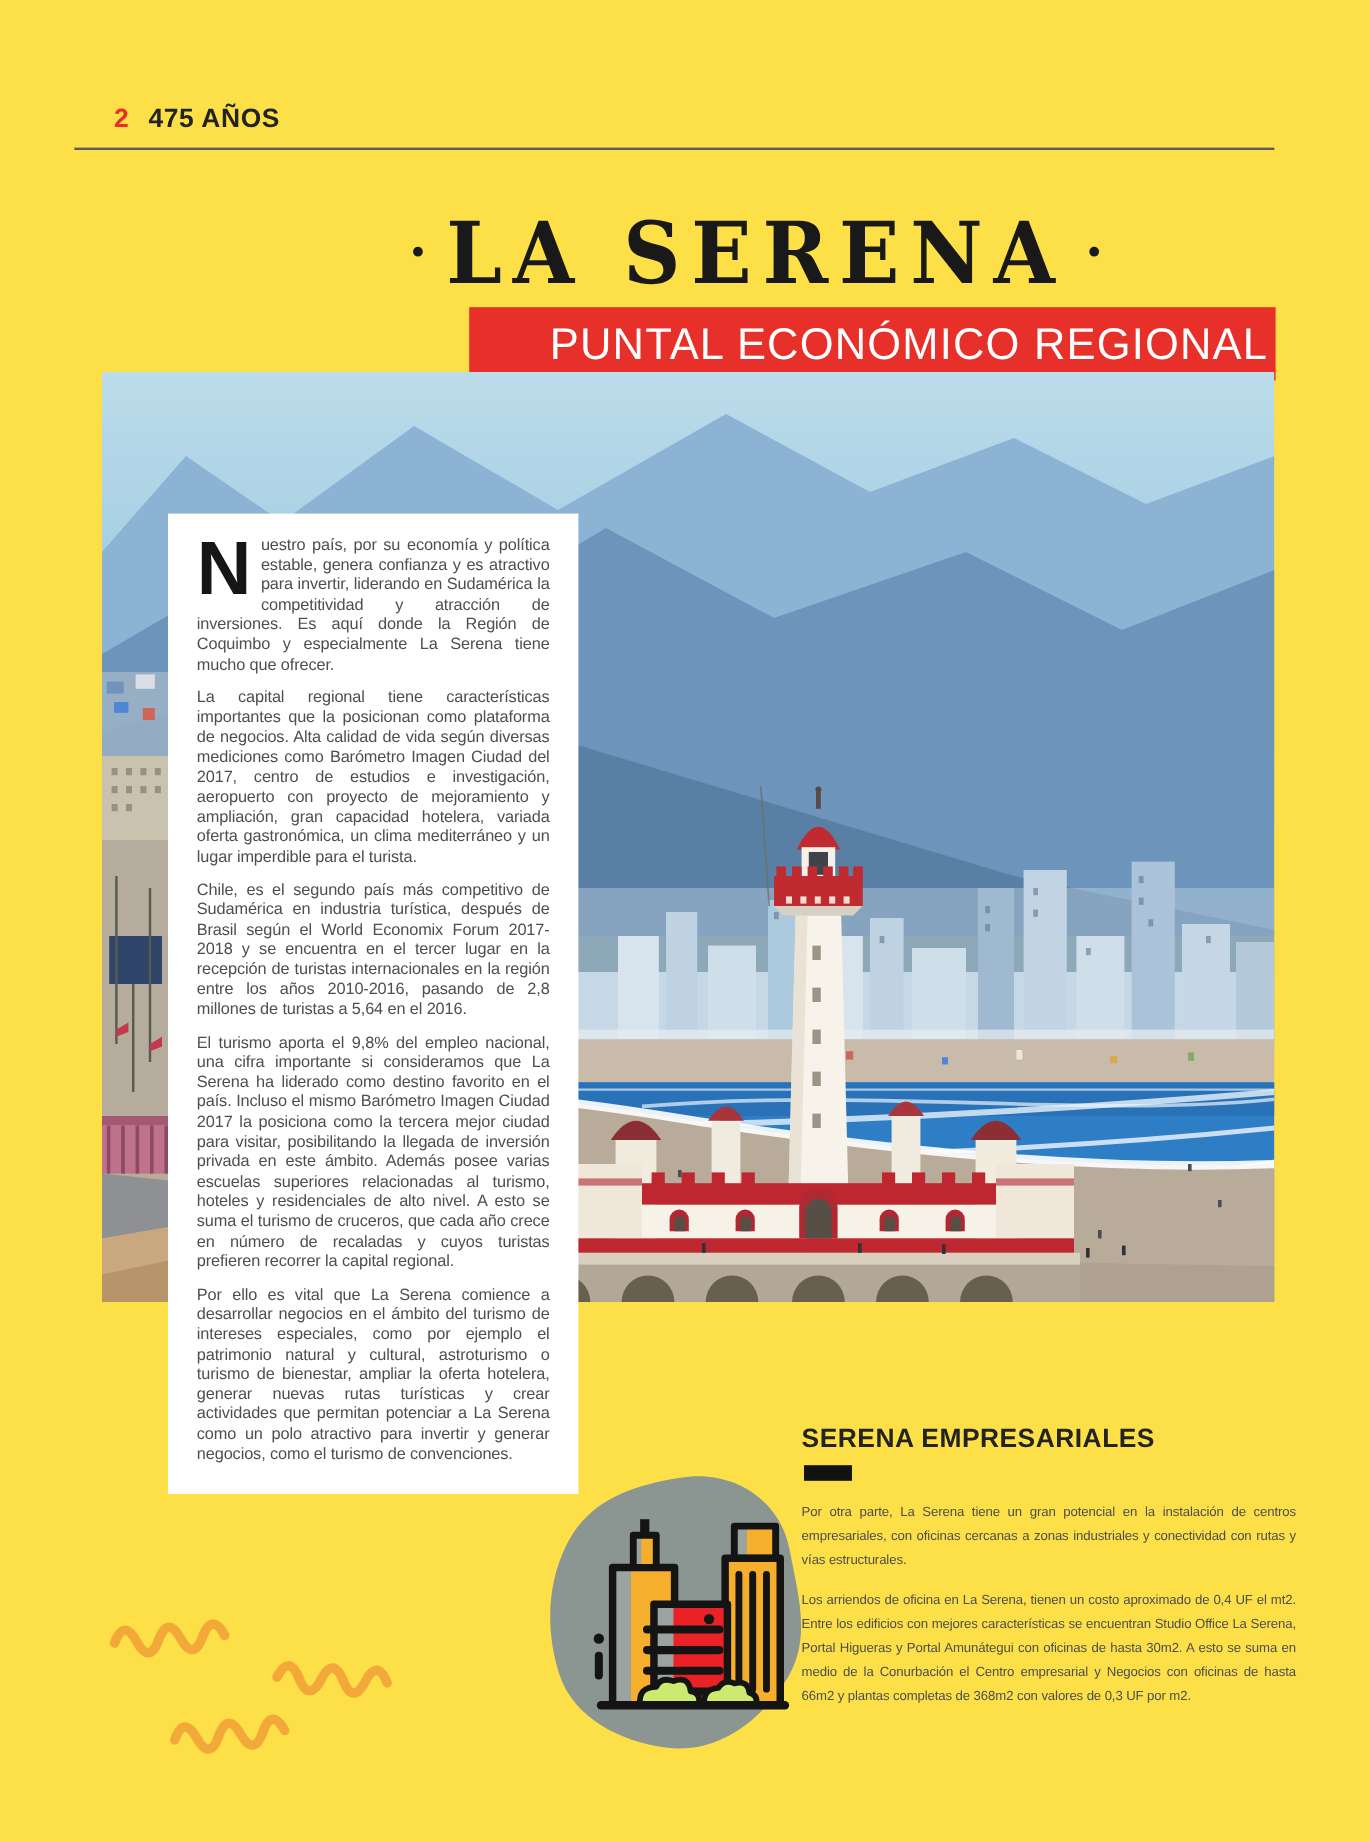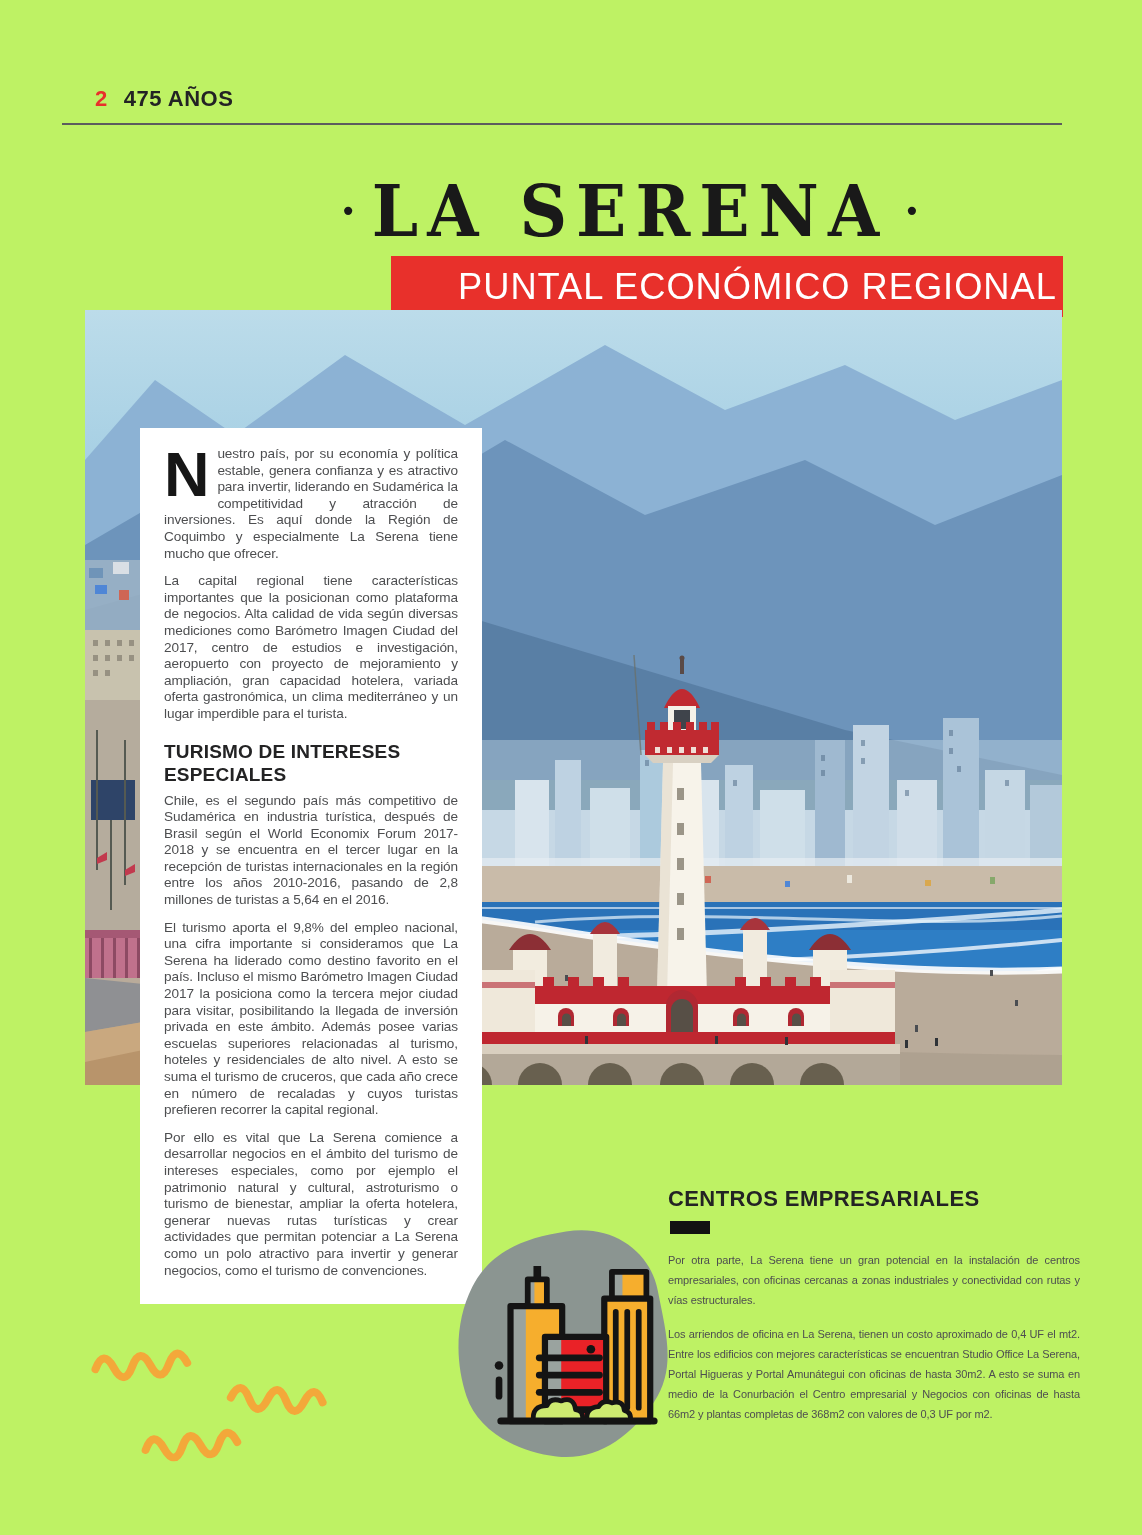--- a/index.html
+++ b/index.html
@@ -8,21 +8,21 @@
     --body:#4d4e50;
     --yellow:#f3a83a;
     --blob:#8b9591;
     --icon-yellow:#f6ae2d;
     --icon-red:#ea2227;
     --bush:#cdea70;
   }
   *{margin:0;padding:0;box-sizing:border-box;}
   html,body{background:#fff;}
   .page{
-    position:relative;width:1142px;height:1535px;background:#bef264;overflow:hidden;
+    position:relative;width:1142px;height:1535px;background:#fde047;overflow:hidden;
     font-family:"Liberation Sans",sans-serif;
   }
   
   .pg-header{position:absolute;left:95px;top:86px;font-size:22px;font-weight:bold;letter-spacing:.5px;}
   .pg-num{color:var(--red);margin-right:16px;}
   .pg-edition{color:var(--ink);}
   .header-rule{position:absolute;left:62px;top:123px;width:1000px;height:2px;background:#5c5c5e;}
   
   .masthead{position:absolute;left:340px;top:168px;width:580px;height:86px;
     display:flex;align-items:center;justify-content:center;gap:16px;}
@@ -300,22 +300,20 @@
         <path d="M0,668 L58,674 L58,712 L0,722 Z" fill="#8f9093"></path>
         <path d="M0,722 L58,712 L58,742 L0,775 Z" fill="#c9a87f"></path>
         <path d="M0,752 L58,740 L58,775 L0,775 Z" fill="#b8946b"></path>
       </g>
     </svg>
   </div>
 
   <div class="article-box">
     <p><span class="dropcap">N</span><span>uestro país, por su economía y política estable, genera confianza y es atractivo para invertir, liderando en Sudamérica la competitividad y atracción de inversiones. Es aquí donde la Región de Coquimbo y especialmente La Serena tiene mucho que ofrecer.</span></p>
     <p>La capital regional tiene características importantes que la posicionan como plataforma de negocios.  Alta calidad de vida según diversas mediciones como Barómetro Imagen Ciudad del 2017, centro de estudios e investigación, aeropuerto con proyecto de mejoramiento y ampliación, gran capacidad hotelera, variada oferta gastronómica, un clima mediterráneo y un lugar imperdible para el turista.</p>
-    <h3 class="tourism-heading">TURISMO DE INTERESES
-ESPECIALES</h3>
     <p>Chile, es el segundo país más competitivo de Sudamérica en industria turística, después de Brasil según el World Economix Forum 2017-2018 y se encuentra en el tercer lugar en la recepción de turistas internacionales en la región entre los años 2010-2016, pasando de 2,8 millones de turistas a 5,64 en el 2016.</p>
     <p>El turismo aporta el 9,8% del empleo nacional, una cifra importante si consideramos que La Serena ha liderado como destino favorito en el país. Incluso el mismo Barómetro Imagen Ciudad 2017  la posiciona como la tercera mejor ciudad para visitar,  posibilitando la llegada de inversión privada en este ámbito. Además posee varias escuelas superiores relacionadas al turismo, hoteles y residenciales de alto nivel. A esto se suma el turismo de cruceros, que cada año crece en número de recaladas y cuyos turistas prefieren recorrer la capital regional.</p>
     <p>Por ello es vital que La Serena comience a  desarrollar negocios en el ámbito  del turismo de intereses especiales, como por ejemplo el patrimonio natural y cultural, astroturismo o turismo de bienestar, ampliar la oferta hotelera, generar nuevas rutas turísticas y crear actividades que permitan potenciar a La Serena como un polo atractivo para invertir y generar negocios, como el turismo de convenciones.</p>
   </div>
 
   <div class="blob-icon">
     <svg viewBox="0 0 240 255">
       <path d="M120,10 C168,2 208,30 216,72 C224,114 236,152 212,188 C188,224 152,250 110,245 C68,240 28,218 16,182 C4,146 4,104 22,68 C40,32 74,17 120,10 Z" fill="#8b9591"></path>
       <g stroke="#141414" stroke-linejoin="round" stroke-linecap="round" fill="none">
 
@@ -354,21 +352,21 @@
         </g>
 
         <path d="M86,208 q-2,-16 14,-16 q4,-9 15,-5 q13,-5 15,9 q9,1 7,12 z" fill="#cdea70" stroke-width="5"></path>
         <path d="M142,208 q-2,-14 12,-15 q5,-8 14,-4 q12,-3 13,8 q8,2 6,11 z" fill="#cdea70" stroke-width="5"></path>
         <line x1="52" y1="208" x2="212" y2="208" stroke-width="7.5"></line>
       </g>
     </svg>
   </div>
 
   <div class="business">
-    <h2>CENTROS EMPRESARIALES</h2>
+    <h2>SERENA EMPRESARIALES</h2>
     <div class="dash"></div>
     <p>Por otra parte, La Serena tiene un gran potencial en la instalación de centros empresariales, con oficinas cercanas a zonas industriales y conectividad con rutas y vías estructurales.</p>
     <p>Los arriendos de oficina en La Serena, tienen un costo aproximado de 0,4 UF el mt2. Entre los edificios con mejores características se encuentran Studio Office La Serena, Portal Higueras y Portal Amunátegui con oficinas de hasta 30m2.  A esto se suma en medio de la Conurbación el Centro empresarial y Negocios con oficinas de hasta 66m2 y plantas completas de 368m2 con valores de 0,3 UF por m2.</p>
   </div>
 
   <div class="squiggle sq1">
     <svg viewBox="0 0 122 40">
         <path d="M6,26 Q17,2 28,26 T50,26 T72,26 T94,26 T116,26" stroke="#f3a83a" stroke-width="9.5" fill="none" stroke-linecap="round"></path>
       </svg>
   </div>

